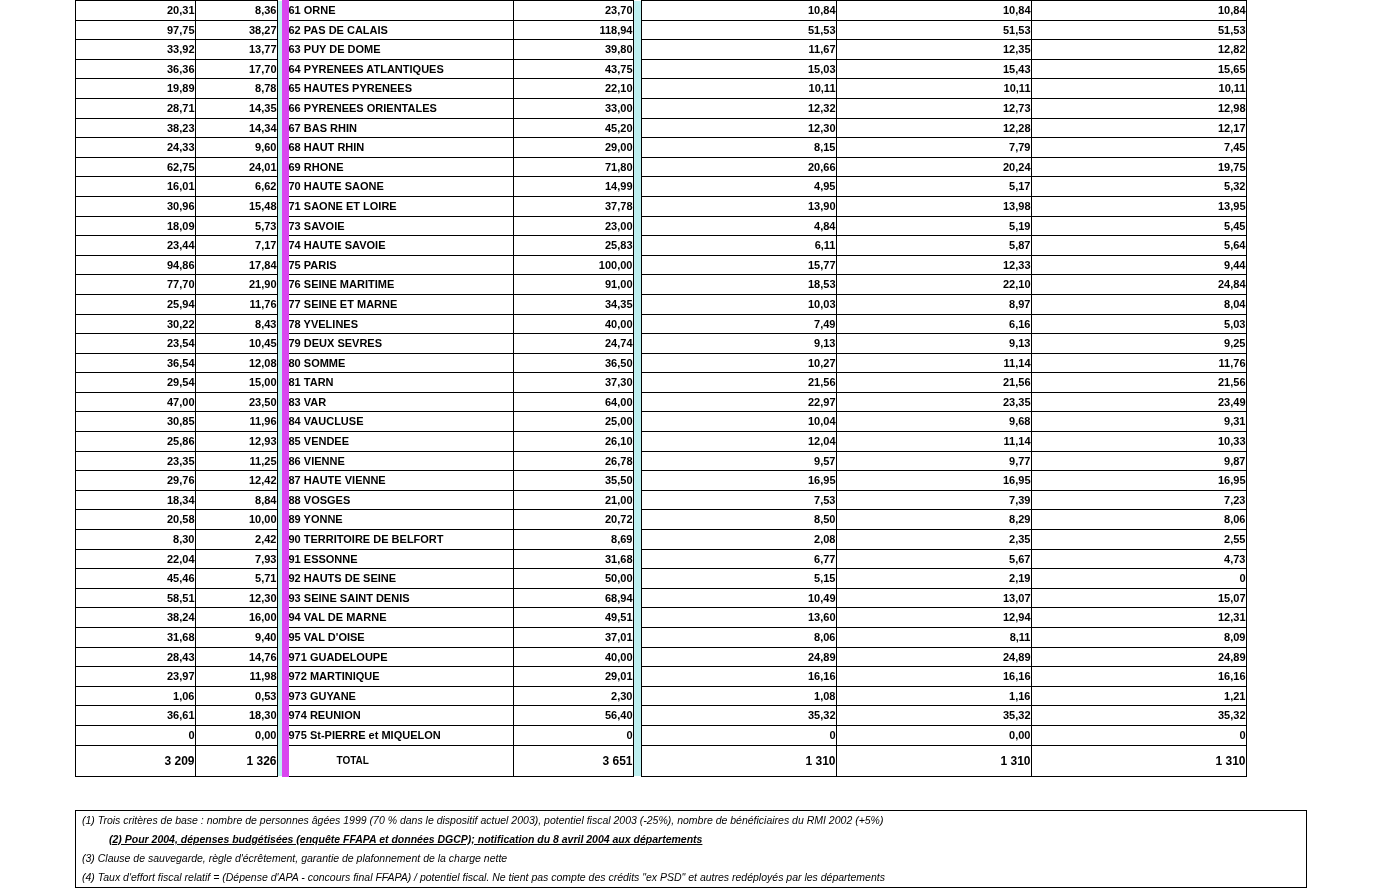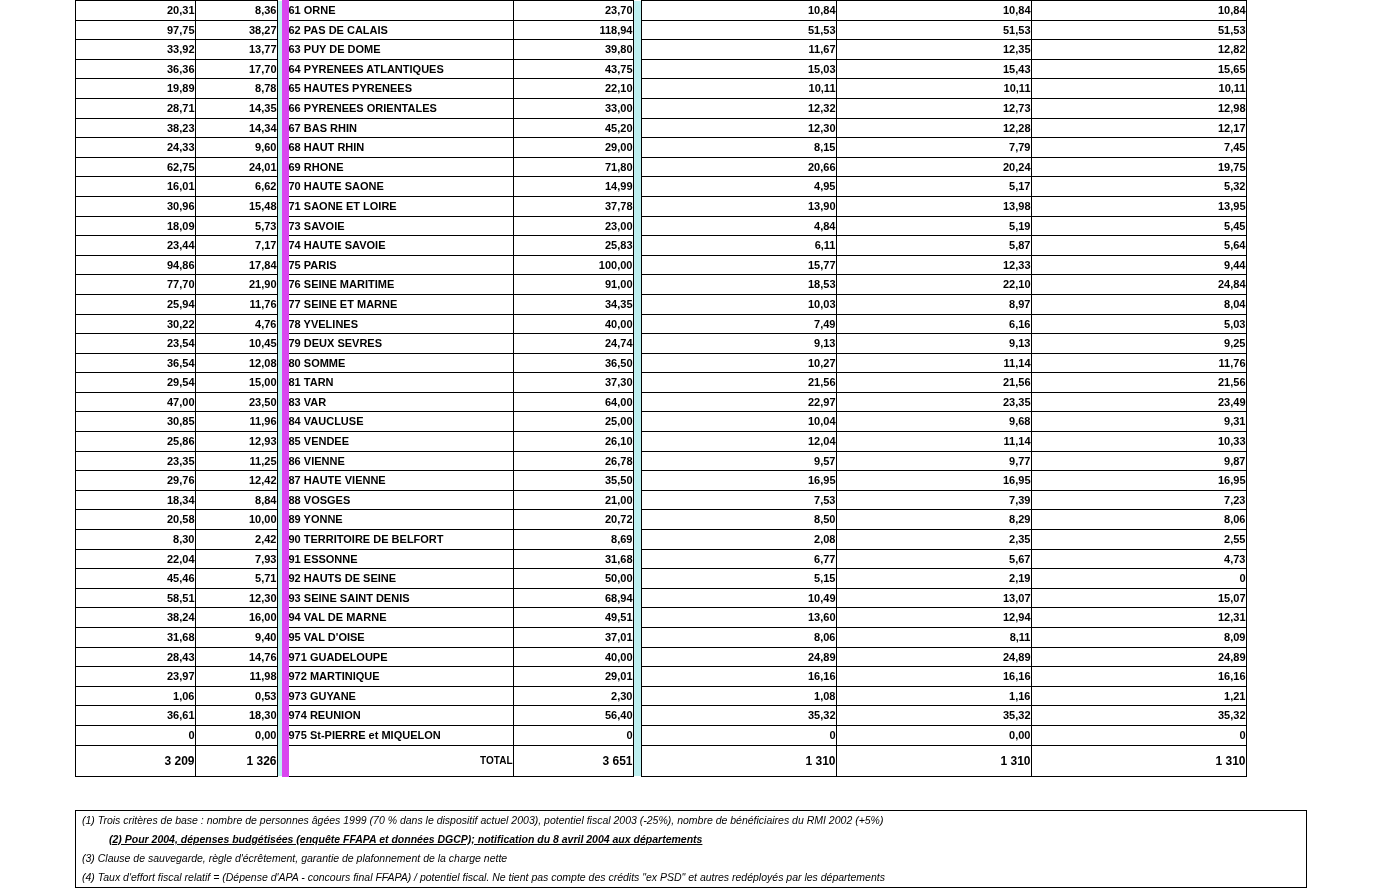--- a/index.html
+++ b/index.html
@@ -71,21 +71,21 @@
   .plain { border: none; background: #ffffff; }
 
   
   .total .num, .total .lbl {
     border-top: 1px solid #000;
     border-bottom: 1px solid #000;
     height: 30px;
     line-height: 30px;
   }
   .total .lbl {
-    text-align: right;
+    text-align: left;
     font-size: 10px;
     padding-left: 48px;
   }
   .total .num { font-size: 12px; }
 
   
   .notes {
     position: absolute;
     left: 75px;
     top: 810px;
@@ -331,21 +331,21 @@
           <td class="num">34,35</td>
           <td class="gapcyan"></td>
           <td class="num">10,03</td>
           <td class="num">8,97</td>
           <td class="num">8,04</td>
           <td class="plain"></td>
         </tr>
         <tr>
           <td class="plain"></td>
           <td class="num">30,22</td>
-          <td class="num">4,76</td>
+          <td class="num">8,43</td>
           <td class="gapcyan"></td>
           <td class="lbl">78 YVELINES</td>
           <td class="num">40,00</td>
           <td class="gapcyan"></td>
           <td class="num">7,49</td>
           <td class="num">6,16</td>
           <td class="num">5,03</td>
           <td class="plain"></td>
         </tr>
         <tr>

